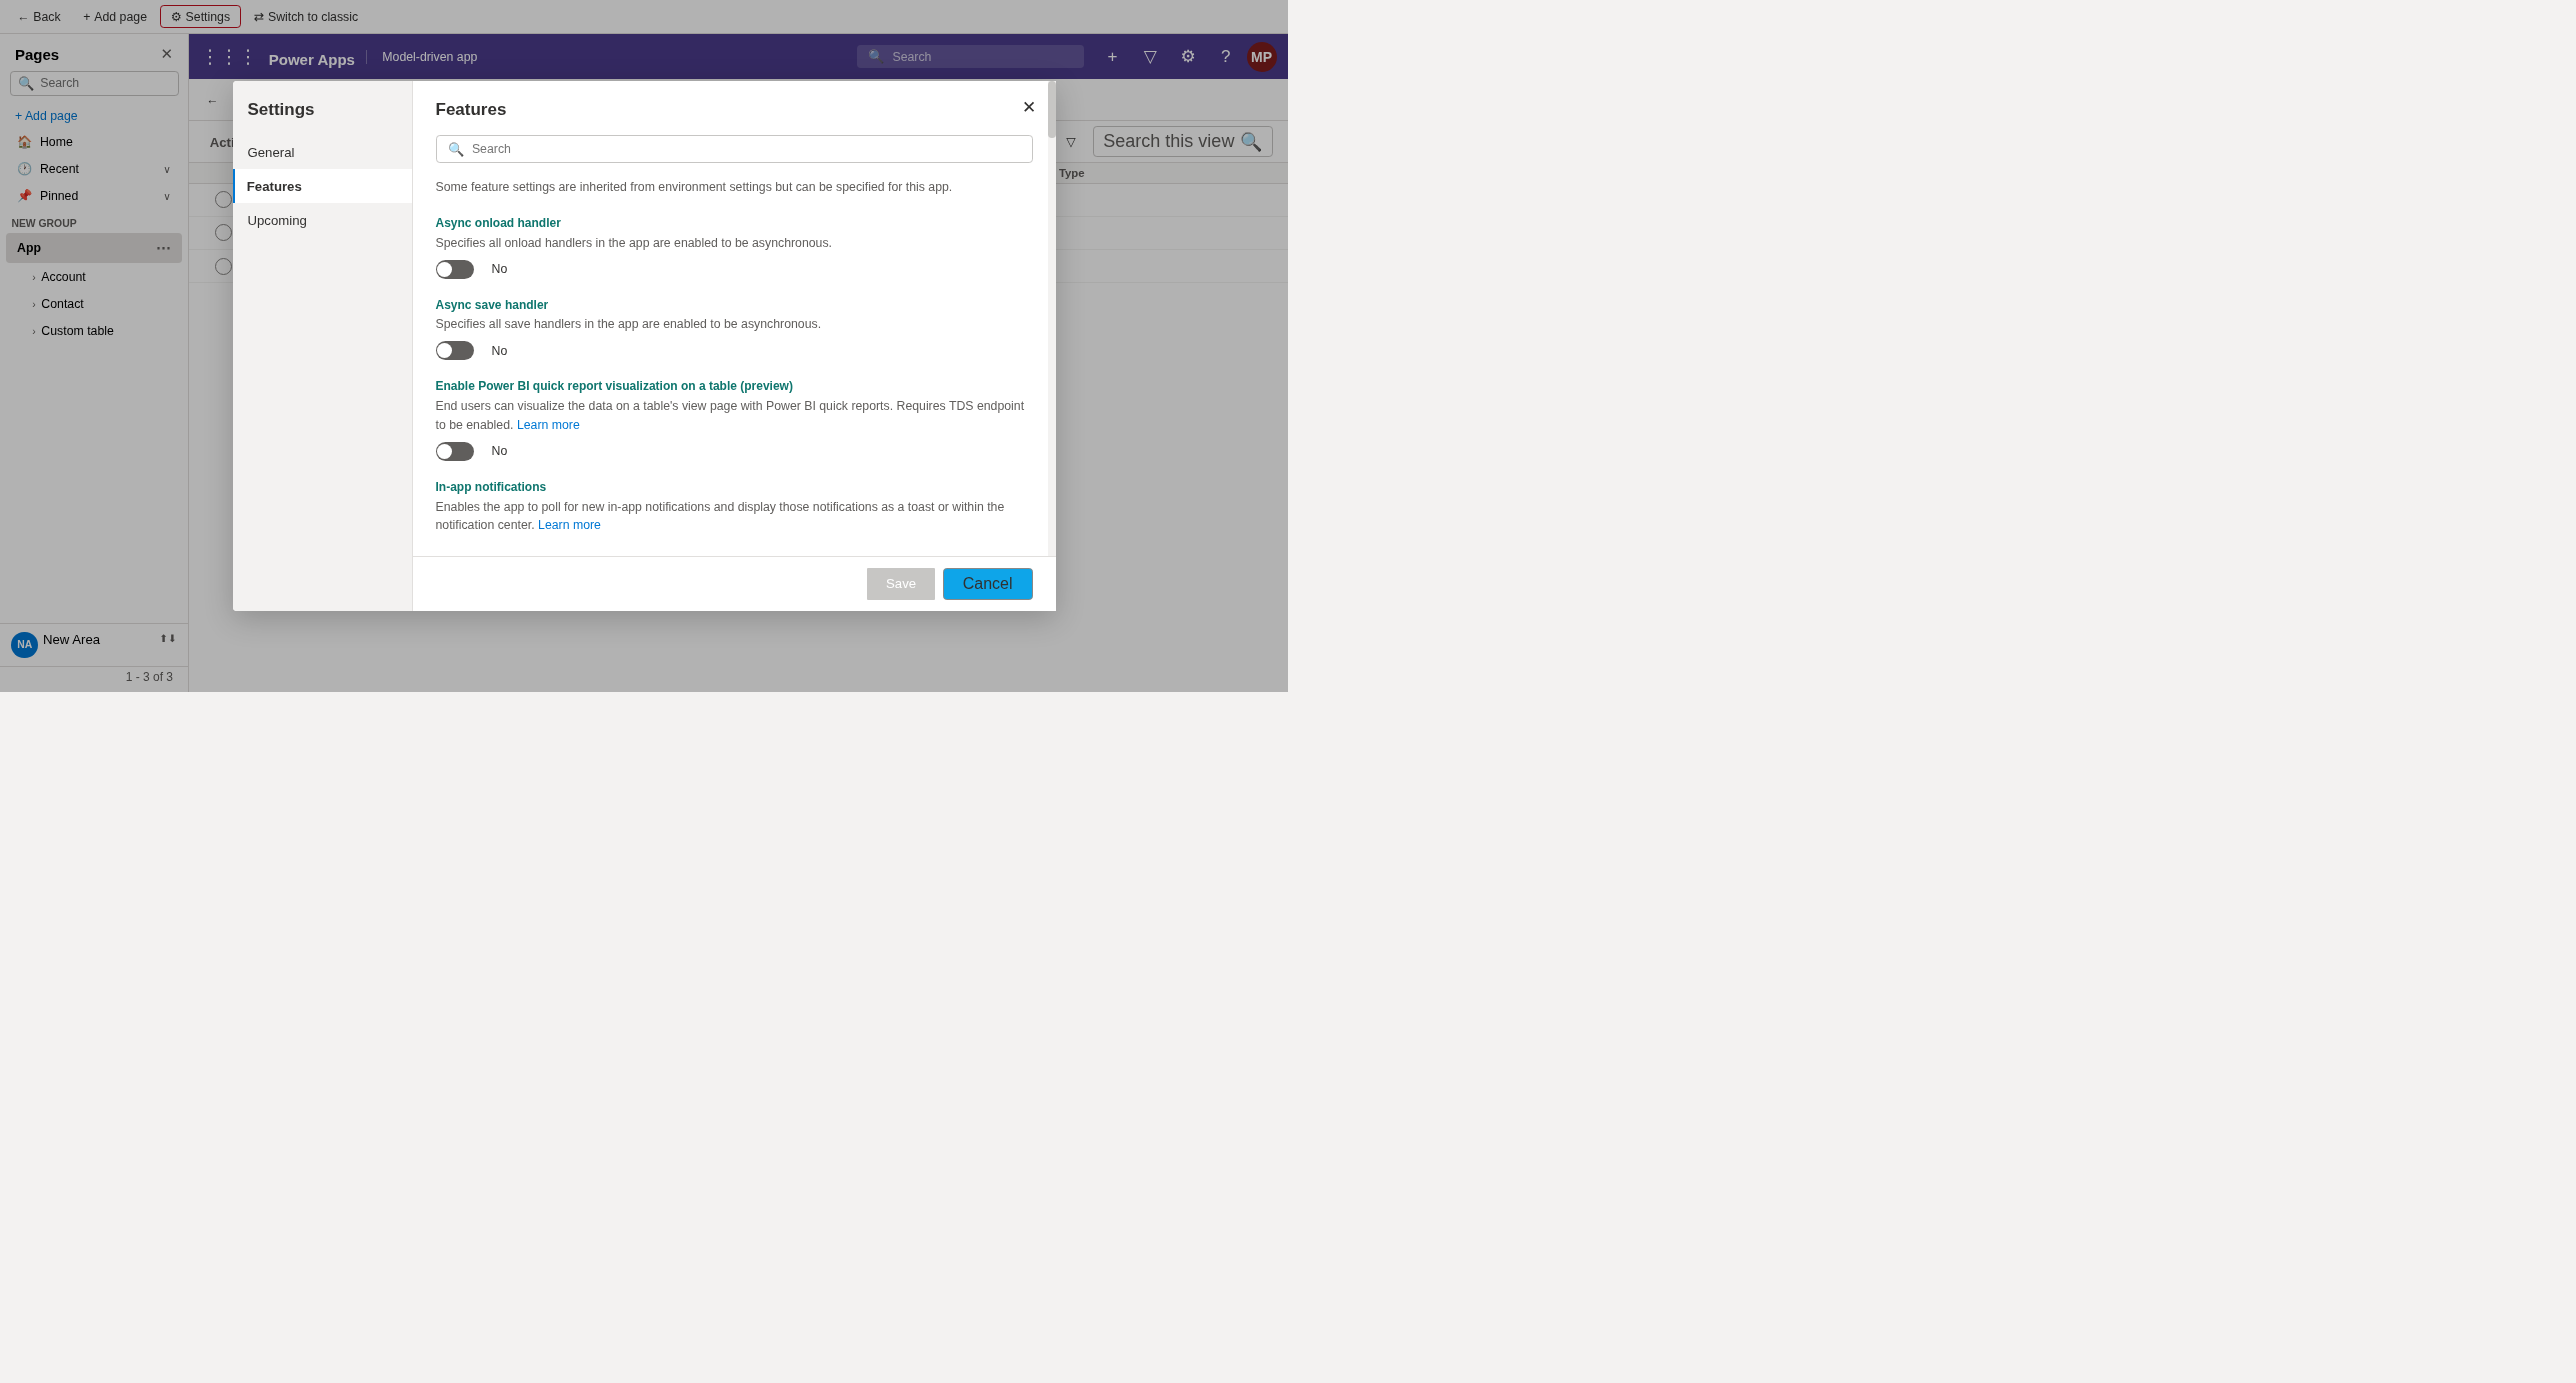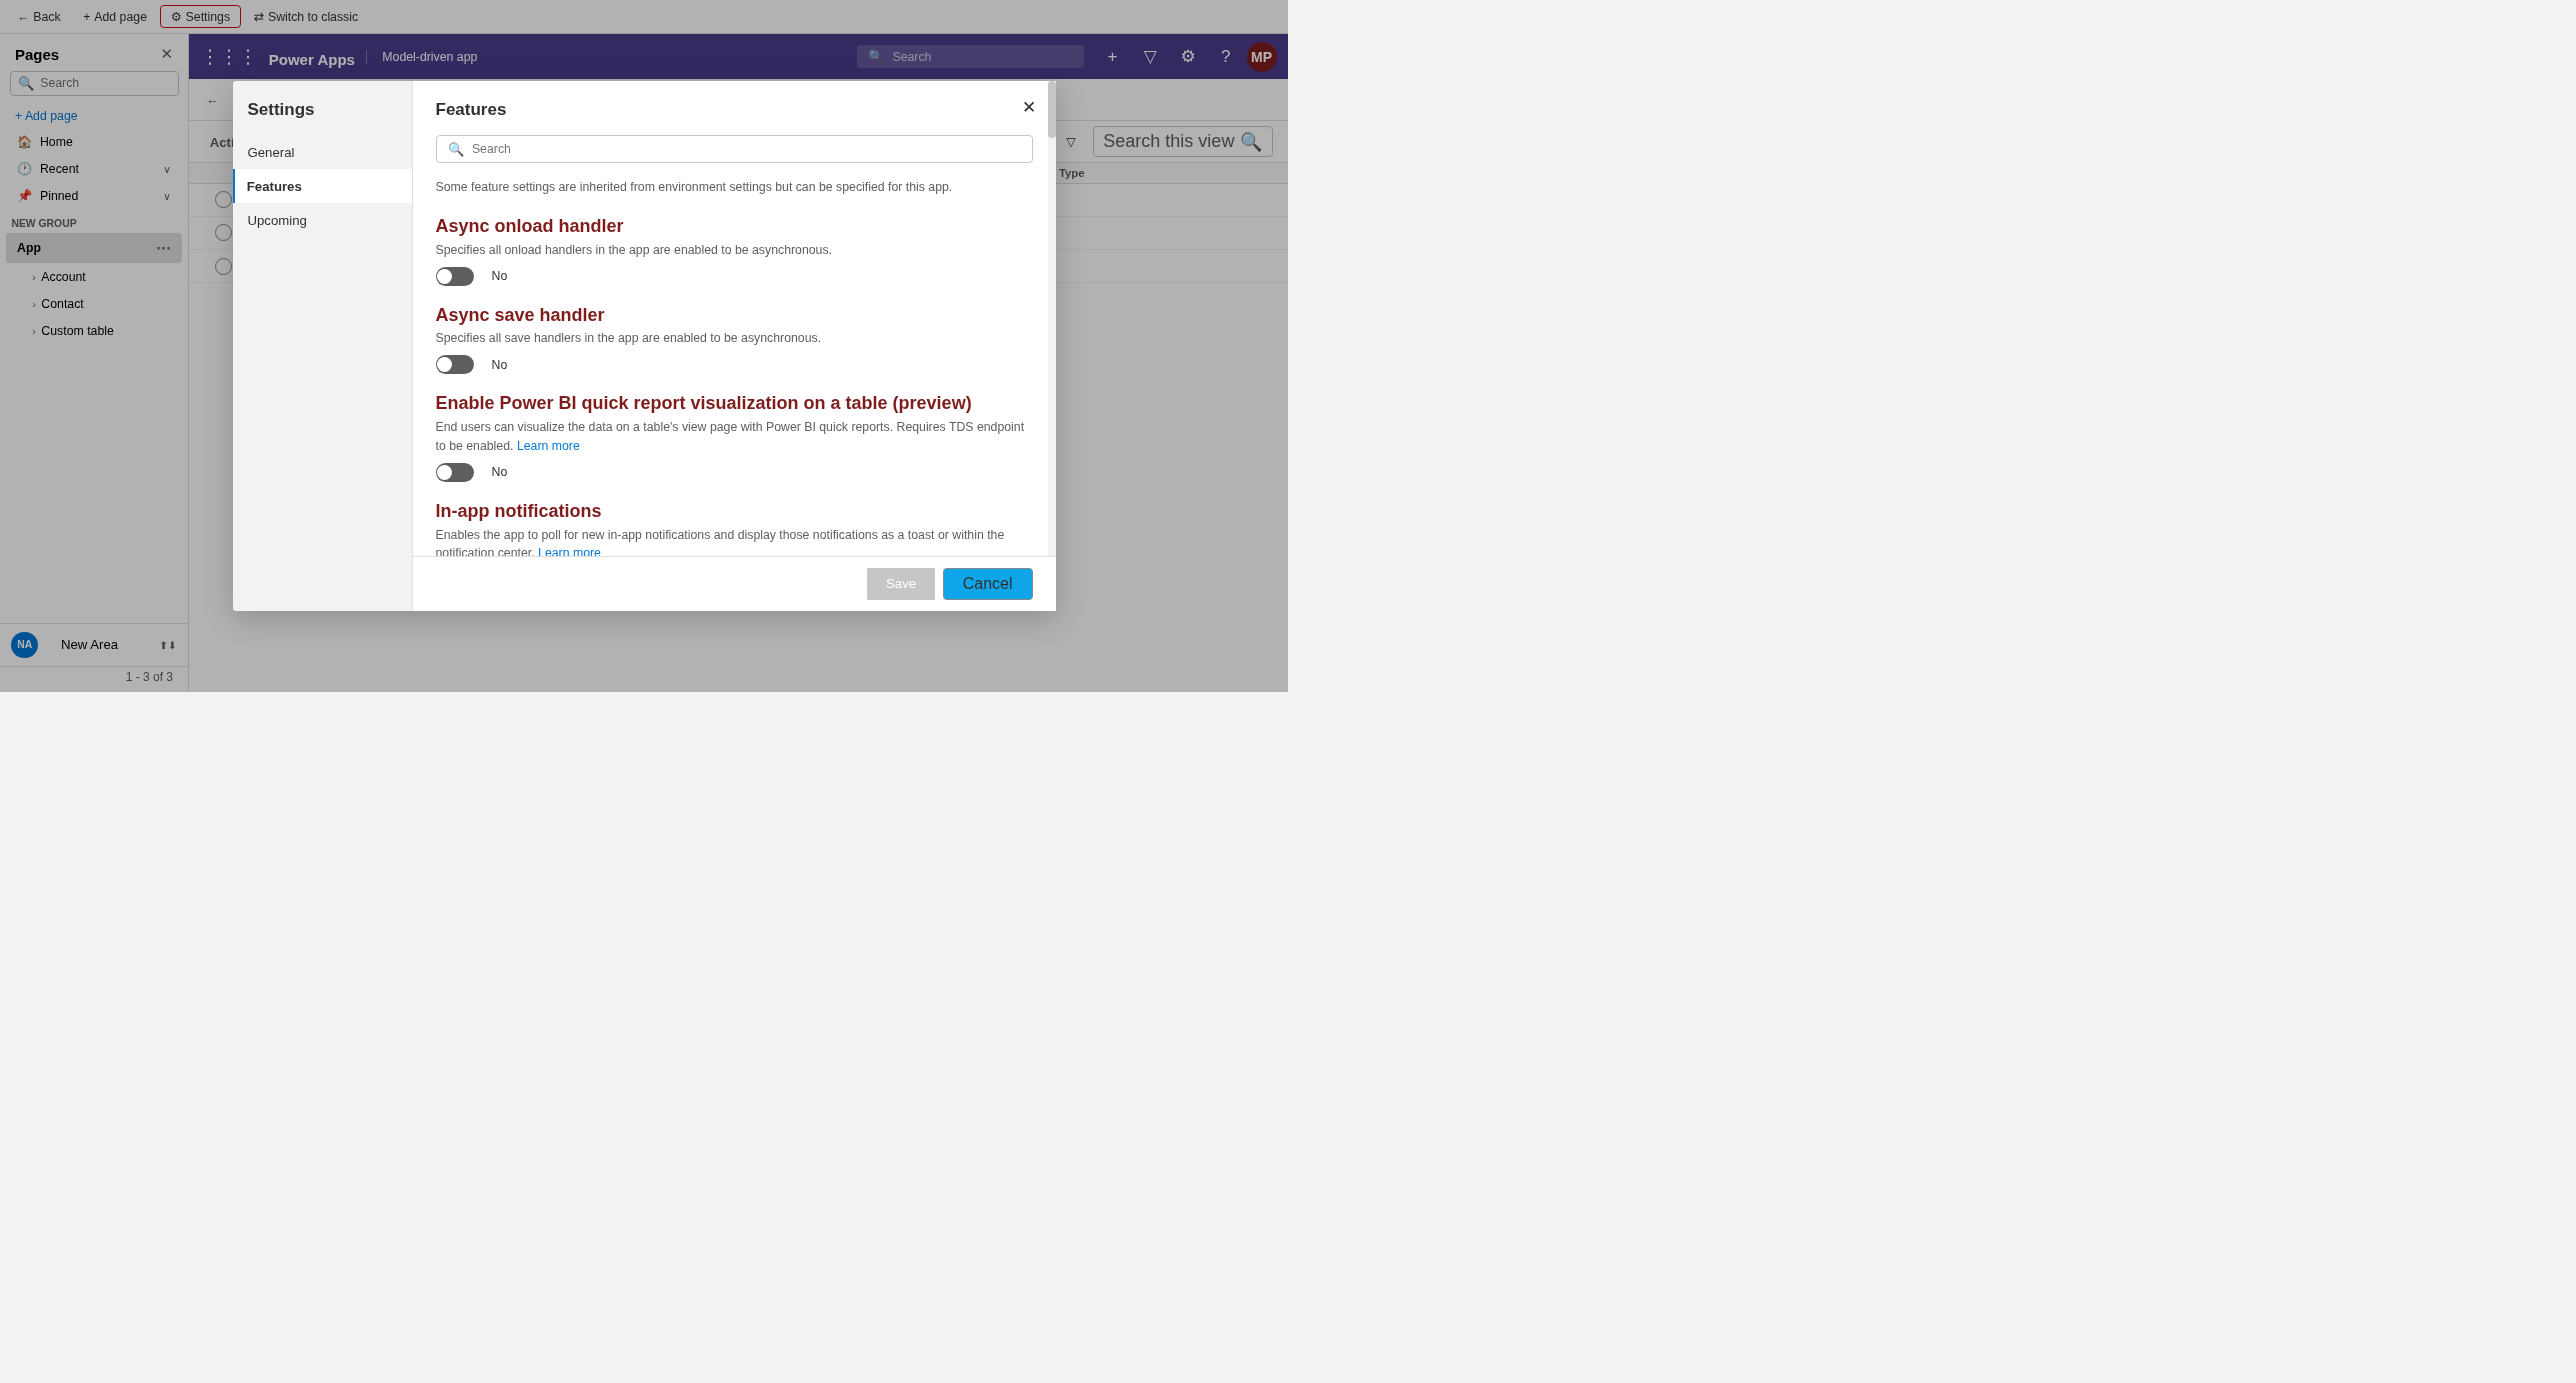--- a/index.html
+++ b/index.html
@@ -40,21 +40,21 @@
       font-size: 12.3px; border-radius: 3.8px; margin: 0.9px 5.7px;
     }
     .sidebar-nav-item.active { background: #e1dfdd; font-weight: 600; }
     .sidebar-nav-item .chevron { margin-left: auto; color: #605e5c; font-size: 10.4px; }
     .sidebar-nav-item .item-icon { margin-right: 7.6px; color: #605e5c; }
     .sidebar-section-label {
       padding: 7.6px 11.4px 3.8px; font-size: 10.4px; font-weight: 600; color: #605e5c; text-transform: uppercase;
     }
     .sidebar-footer {
       margin-top: auto; padding: 7.6px 11.4px;
-      border-top: 0.9px solid #e1dfdd; display: flex; align-items: center; gap: 23px;
+      border-top: 0.9px solid #e1dfdd; display: flex; gap: 5px;
     }
     .na-badge {
       width: 26.5px; height: 26.5px; background: #0078d4; border-radius: 50%;
       display: flex; align-items: center; justify-content: center;
       color: #fff; font-size: 10.4px; font-weight: 600;
     }
 
     
     .powerapps-header {
       position: absolute; top: 34px; left: 189px; right: 0; height: 45px;
@@ -154,21 +154,21 @@
     .modal-right { flex: 1; padding: 19px 23px; overflow-y: auto; position: relative; }
     .modal-right-title { font-size: 17px; font-weight: 600; color: #323130; margin-bottom: 15px; }
     .modal-search {
       display: flex; align-items: center; gap: 7.6px;
       border: 0.9px solid #c7c6c4; border-radius: 3.8px; padding: 5.7px 11.4px;
       margin-bottom: 15px;
     }
     .modal-search input { border: none; outline: none; font-size: 12.3px; width: 100%; color: #323130; }
     .modal-desc { font-size: 12.3px; color: #605e5c; margin-bottom: 19px; line-height: 1.5; }
     .feature-item { margin-bottom: 19px; }
-    .feature-title { font-size: 18px; font-weight: 600; color: #7f1d1d; margin-bottom: 3.8px; }
+    .feature-title { font-size: 12px; font-weight: 600; color: #0f766e; margin-bottom: 3.8px; }
     .feature-desc { font-size: 12.3px; color: #605e5c; margin-bottom: 7.6px; line-height: 1.5; }
     .feature-desc a { color: #0078d4; text-decoration: none; }
     .toggle-container { display: flex; align-items: center; gap: 18px; }
     .toggle {
       width: 38px; height: 19px; background: #605e5c; border-radius: 9.5px;
       position: relative; cursor: pointer; border: none;
     }
     .toggle::after {
       content: ''; position: absolute; top: 1.9px; left: 1.9px;
       width: 15px; height: 15px; background: #fff; border-radius: 50%;

